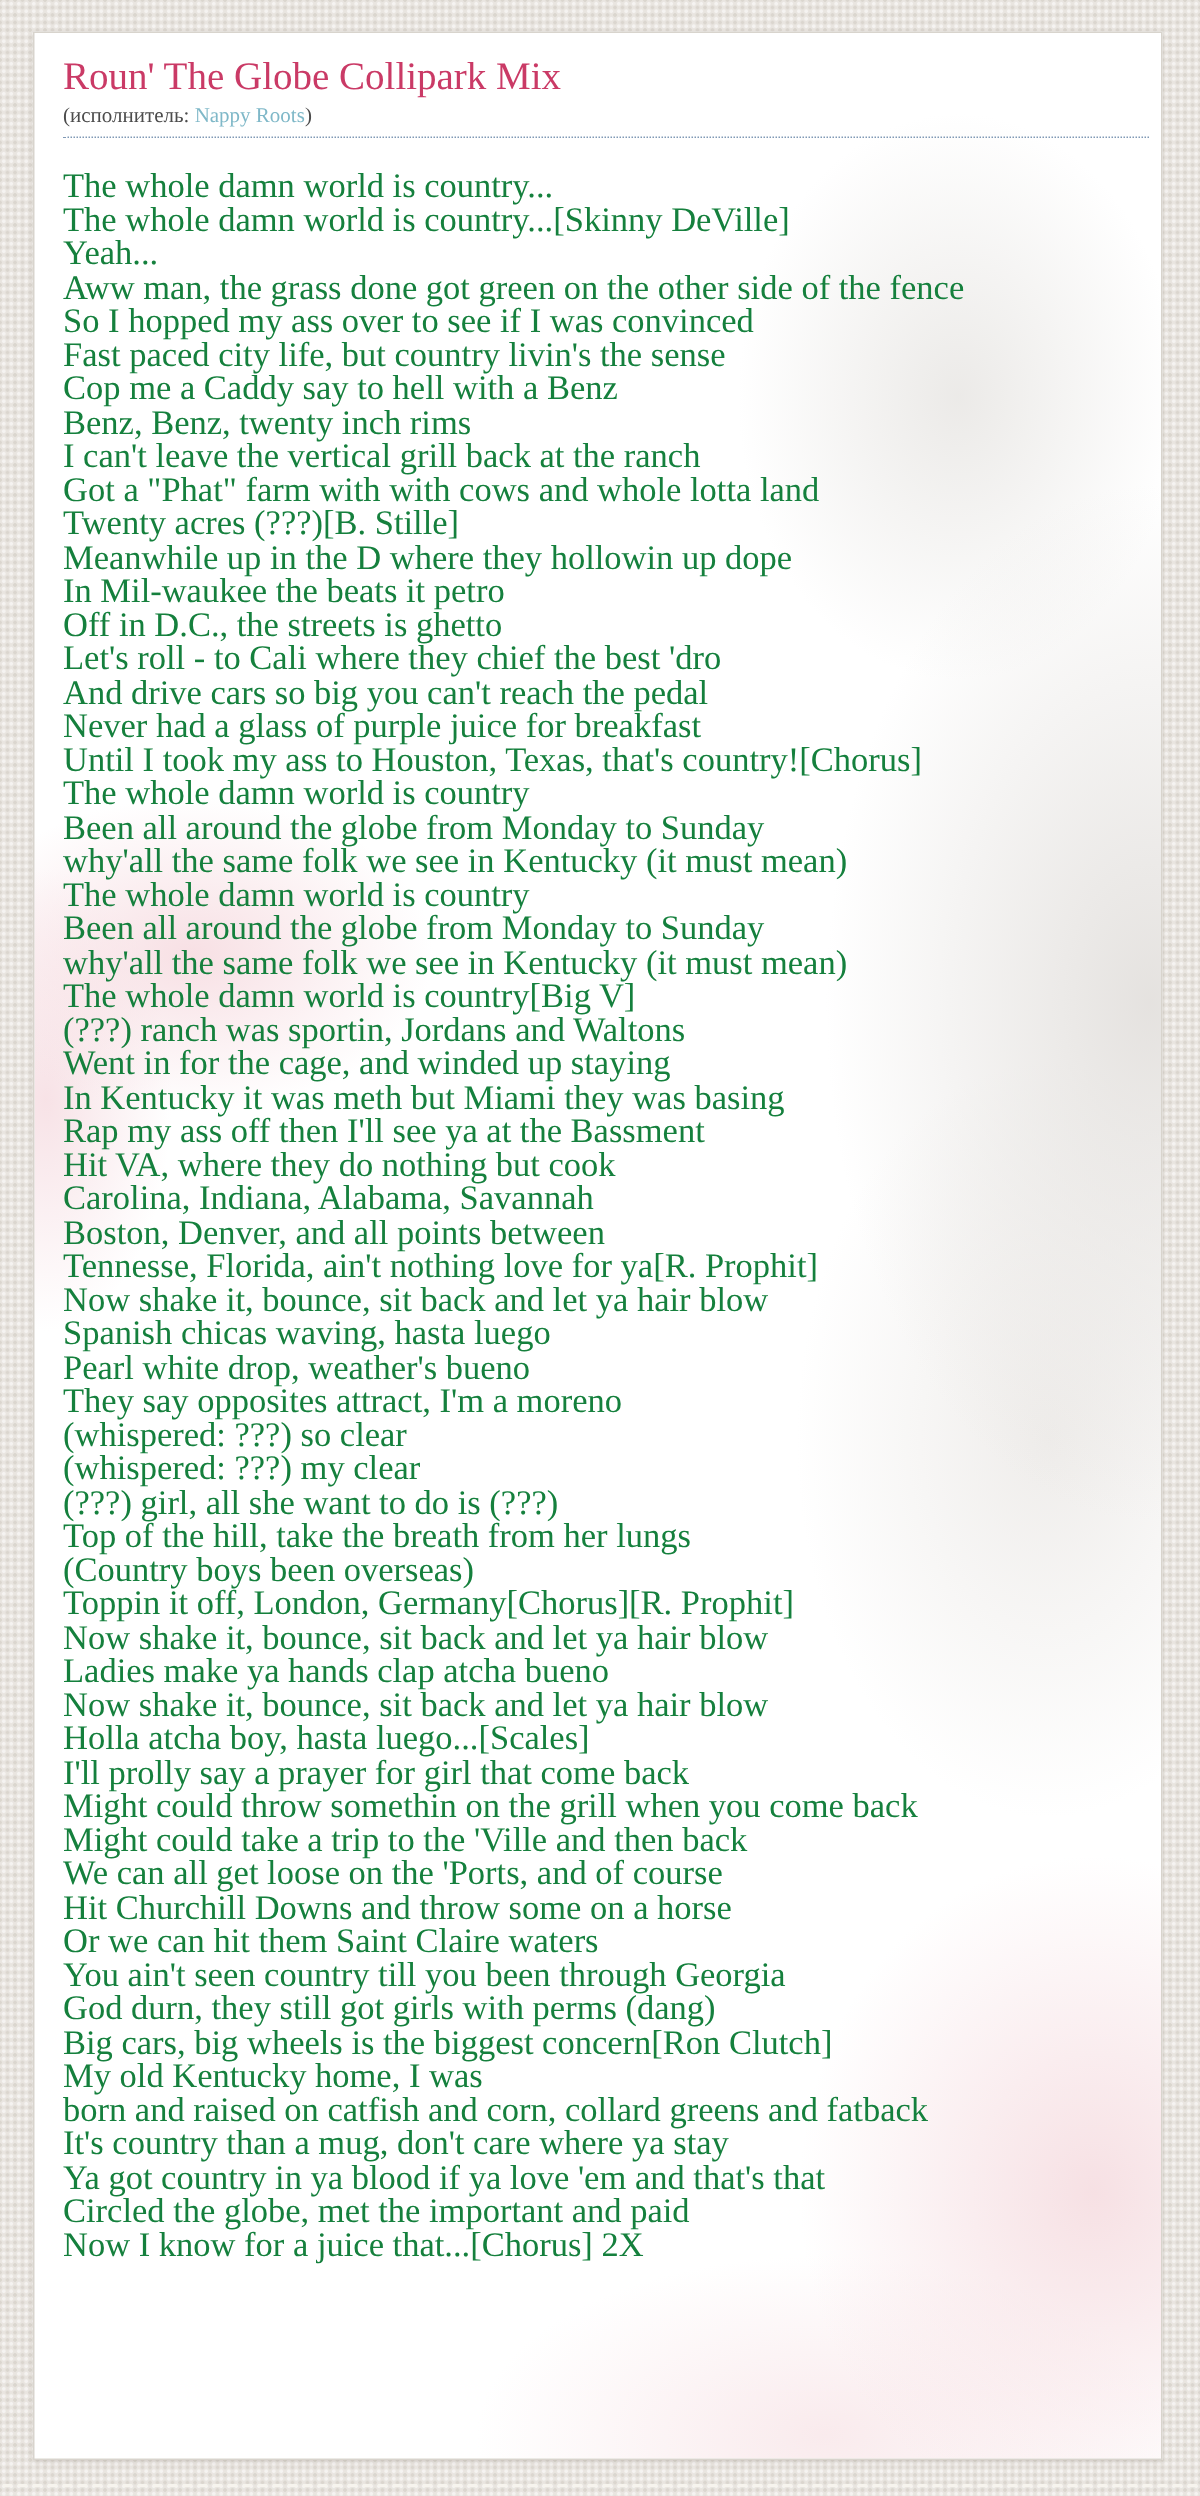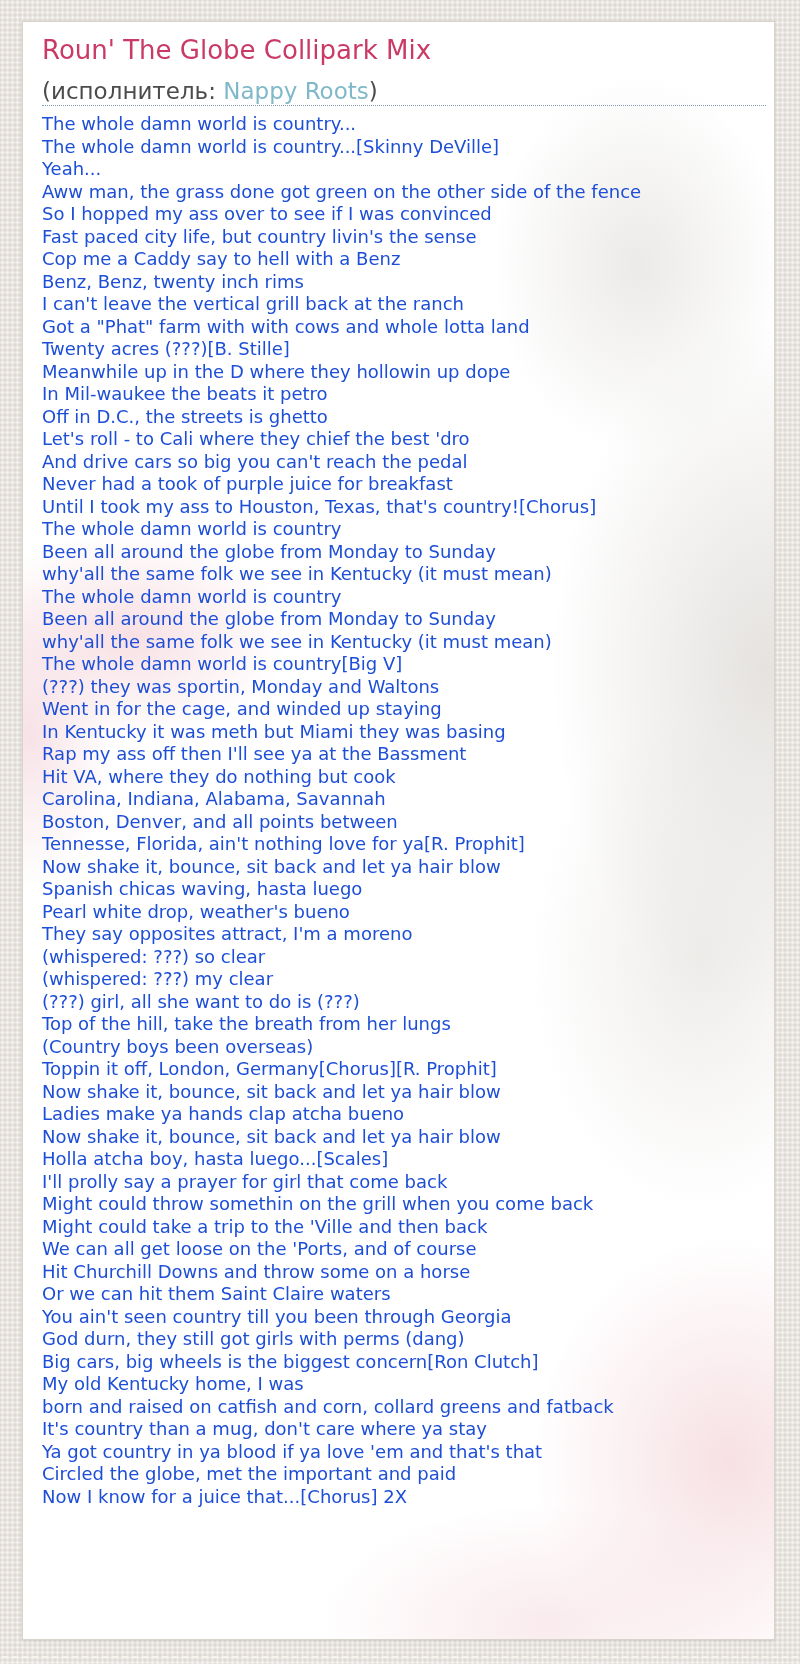--- a/index.html
+++ b/index.html
@@ -40,53 +40,54 @@
       radial-gradient(ellipse 330px 170px at 70% 99%, rgba(247,226,229,0.7),  rgba(247,226,229,0) 70%),
       radial-gradient(ellipse 300px 480px at 99% 40%, rgba(226,223,220,0.9),  rgba(226,223,220,0) 72%),
       radial-gradient(ellipse 210px 270px at 82% 15%, rgba(229,227,224,0.75), rgba(229,227,224,0) 70%),
       radial-gradient(ellipse 240px 360px at 90% 58%, rgba(232,229,226,0.7),  rgba(232,229,226,0) 70%);
   }
 
   .inner {
     position: relative;
     z-index: 1;
     padding: 13px 8px 0 19px;
+    font-family: Liberation Serif, serif;
   }
 
   .title {
     margin: 0;
     font-size: 26px;
     line-height: 31px;
     font-weight: 400;
     color: #ca3a66;
   }
 
   .subtitle {
-    font-size: 23px;
+    font-size: 14px;
     line-height: 21px;
     color: #4c4c4c;
-    margin-top: 15px;
+    margin-top: 1px;
   }
   .artist {
     color: #7fb8c8;
     text-decoration: none;
     cursor: pointer;
   }
 
   .separator {
     height: 0;
     border-bottom: 1px dotted #8099b5;
     margin-top: 3px;
   }
 
   .lyrics {
-    margin-top: 7px;
-    font-size: 18px;
+    margin-top: 21px;
+    font-size: 23px;
     line-height: 22.5px;
-    color: #1d4ed8;
+    color: #15803d;
   }
   .lyric-line { white-space: pre-wrap; }
 
   .bottom-line {
     position: absolute;
     left: 2px;
     right: 2px;
     top: 1656px;
     border-top: 2px dashed #f7f4ee;
   }
@@ -110,30 +111,30 @@
         <div class="lyric-line">Cop me a Caddy say to hell with a Benz</div>
         <div class="lyric-line">Benz, Benz, twenty inch rims</div>
         <div class="lyric-line">I can't leave the vertical grill back at the ranch</div>
         <div class="lyric-line">Got a "Phat" farm with with cows and whole lotta land</div>
         <div class="lyric-line">Twenty acres (???)[B. Stille]</div>
         <div class="lyric-line">Meanwhile up in the D where they hollowin up dope</div>
         <div class="lyric-line">In Mil-waukee the beats it petro</div>
         <div class="lyric-line">Off in D.C., the streets is ghetto</div>
         <div class="lyric-line">Let's roll - to Cali where they chief the best 'dro</div>
         <div class="lyric-line">And drive cars so big you can't reach the pedal</div>
-        <div class="lyric-line">Never had a took of purple juice for breakfast</div>
+        <div class="lyric-line">Never had a glass of purple juice for breakfast</div>
         <div class="lyric-line">Until I took my ass to Houston, Texas, that's country![Chorus]</div>
         <div class="lyric-line">The whole damn world is country</div>
         <div class="lyric-line">Been all around the globe from Monday to Sunday</div>
         <div class="lyric-line">why'all the same folk we see in Kentucky (it must mean)</div>
         <div class="lyric-line">The whole damn world is country</div>
         <div class="lyric-line">Been all around the globe from Monday to Sunday</div>
         <div class="lyric-line">why'all the same folk we see in Kentucky (it must mean)</div>
         <div class="lyric-line">The whole damn world is country[Big V]</div>
-        <div class="lyric-line">(???) they was sportin, Monday and Waltons</div>
+        <div class="lyric-line">(???) ranch was sportin, Jordans and Waltons</div>
         <div class="lyric-line">Went in for the cage, and winded up staying</div>
         <div class="lyric-line">In Kentucky it was meth but Miami they was basing</div>
         <div class="lyric-line">Rap my ass off then I'll see ya at the Bassment</div>
         <div class="lyric-line">Hit VA, where they do nothing but cook</div>
         <div class="lyric-line">Carolina, Indiana, Alabama, Savannah</div>
         <div class="lyric-line">Boston, Denver, and all points between</div>
         <div class="lyric-line">Tennesse, Florida, ain't nothing love for ya[R. Prophit]</div>
         <div class="lyric-line">Now shake it, bounce, sit back and let ya hair blow</div>
         <div class="lyric-line">Spanish chicas waving, hasta luego</div>
         <div class="lyric-line">Pearl white drop, weather's bueno</div>

